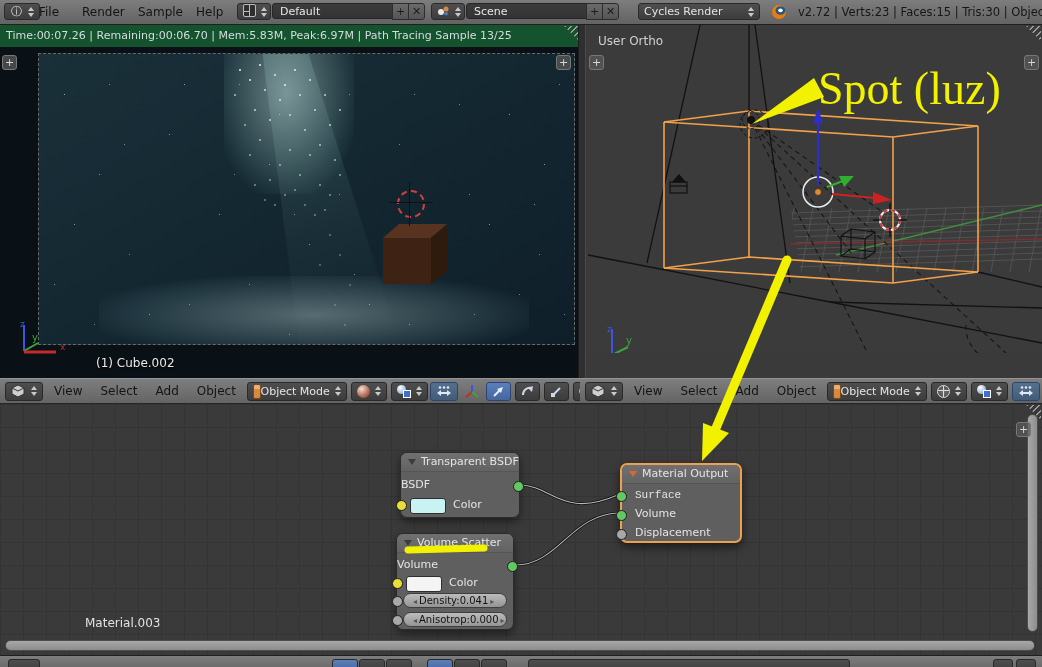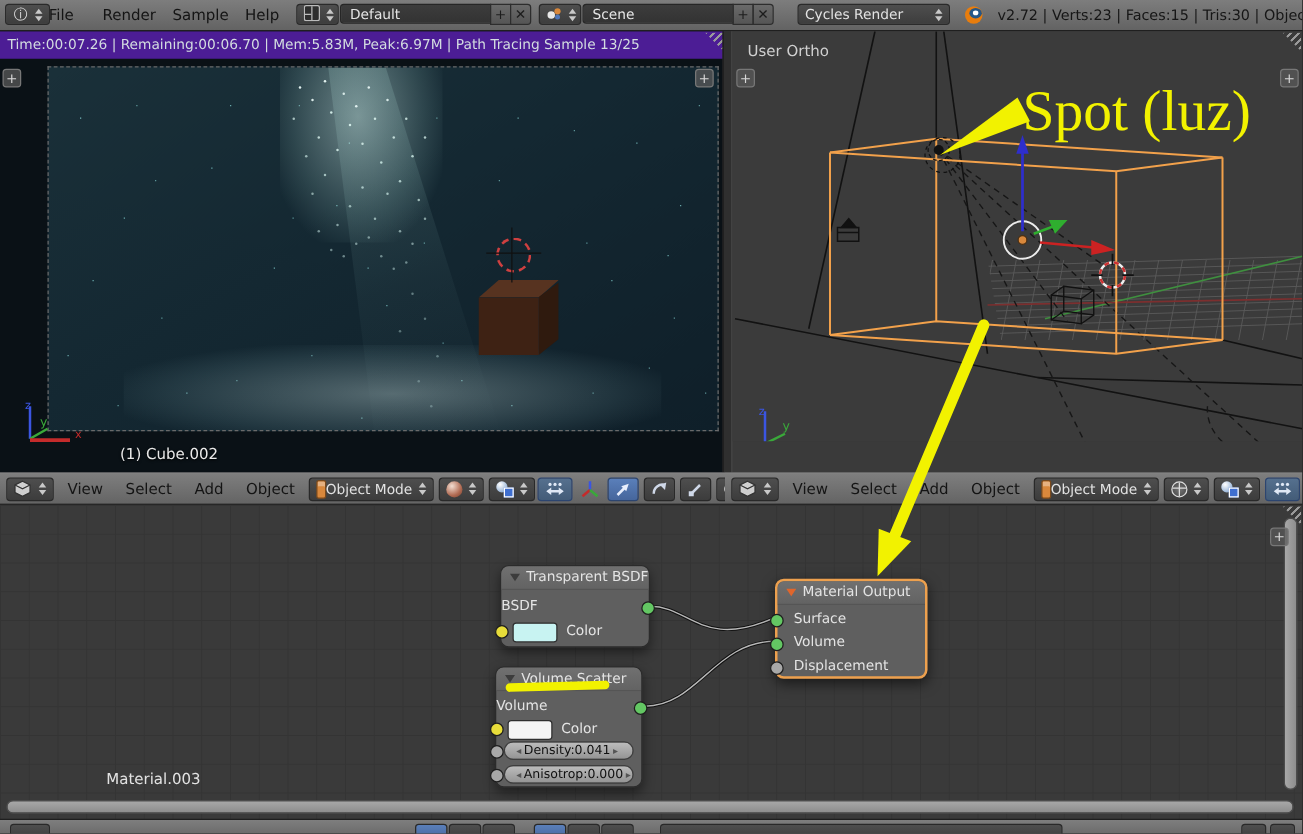--- a/index.html
+++ b/index.html
@@ -20,21 +20,21 @@
       box-sizing:border-box;border-radius:0;}
   .sq.rnd-r{border-radius:0 3px 3px 0;}
   .spin{display:inline-flex;flex-direction:column;gap:2px;margin-left:5px;}
   .spin i{width:0;height:0;border-left:3px solid transparent;border-right:3px solid transparent;}
   .spin i.up{border-bottom:4px solid #c9c9c9;}
   .spin i.dn{border-top:4px solid #c9c9c9;}
   .stats-txt{position:absolute;left:798px;top:0;width:244px;height:24px;line-height:24px;
              color:#161616;font-size:11.5px;white-space:nowrap;overflow:hidden;}
   
   .render-view{position:absolute;left:0;top:25px;width:580px;height:353px;background:#0a1116;overflow:hidden;}
-  .render-stats{position:absolute;left:0;top:0;width:580px;height:22px;background:#4c1d95;
+  .render-stats{position:absolute;left:0;top:0;width:580px;height:22px;background:#14532d;
                 color:#d3dce0;font-size:11px;line-height:22px;padding-left:6px;box-sizing:border-box;white-space:nowrap;}
   .render-canvas{position:absolute;left:0;top:22px;width:580px;height:331px;}
   .cam-region{position:absolute;left:38px;top:6px;width:537px;height:292px;
               border:1px dashed #6a6a6a;box-sizing:border-box;
               background:linear-gradient(150deg,#1a3039 0%,#142832 45%,#0f1f29 100%);overflow:hidden;}
   .stars{position:absolute;left:0;top:0;width:1px;height:1px;background:transparent;
          box-shadow:25px 40px rgba(140,220,220,.8),60px 120px rgba(140,220,220,.7),90px 200px rgba(140,220,220,.6),
          130px 80px rgba(140,220,220,.7),150px 250px rgba(140,220,220,.6),180px 160px rgba(140,220,220,.7),
          210px 230px rgba(140,220,220,.6),240px 60px rgba(140,220,220,.7),270px 190px rgba(140,220,220,.7),
          300px 140px rgba(140,220,220,.6),330px 250px rgba(140,220,220,.7),360px 90px rgba(140,220,220,.6),
@@ -553,21 +553,21 @@
       <span class="sock" style="left:-5px;top:44px;background:#e8dd3a;"></span>
       <span class="sock" style="left:-5px;top:62px;background:#a8a8a8;"></span>
       <span class="sock" style="left:-5px;top:81px;background:#a8a8a8;"></span>
     </div>
 
     <div class="node selected" style="left:620px;top:59px;width:122px;height:80px;">
       <div class="node-h">
         <span class="tri orange"></span>
         <span>Material Output</span>
       </div>
-      <div class="nrow left" style="top:22px;">Surface</div>
+      <div class="nrow left" style="top:22px;font-family:Liberation Mono, monospace;">Surface</div>
       <div class="nrow left" style="top:41px;">Volume</div>
       <div class="nrow left" style="top:60px;">Displacement</div>
       <span class="sock" style="left:-6px;top:26px;background:#63c763;"></span>
       <span class="sock" style="left:-6px;top:45px;background:#63c763;"></span>
       <span class="sock" style="left:-6px;top:64px;background:#a8a8a8;"></span>
     </div>
 
     <div class="mat-label" style="left:85px;top:212px;">Material.003</div>
     <div class="hscroll"></div>
     <div class="vscroll"></div>

